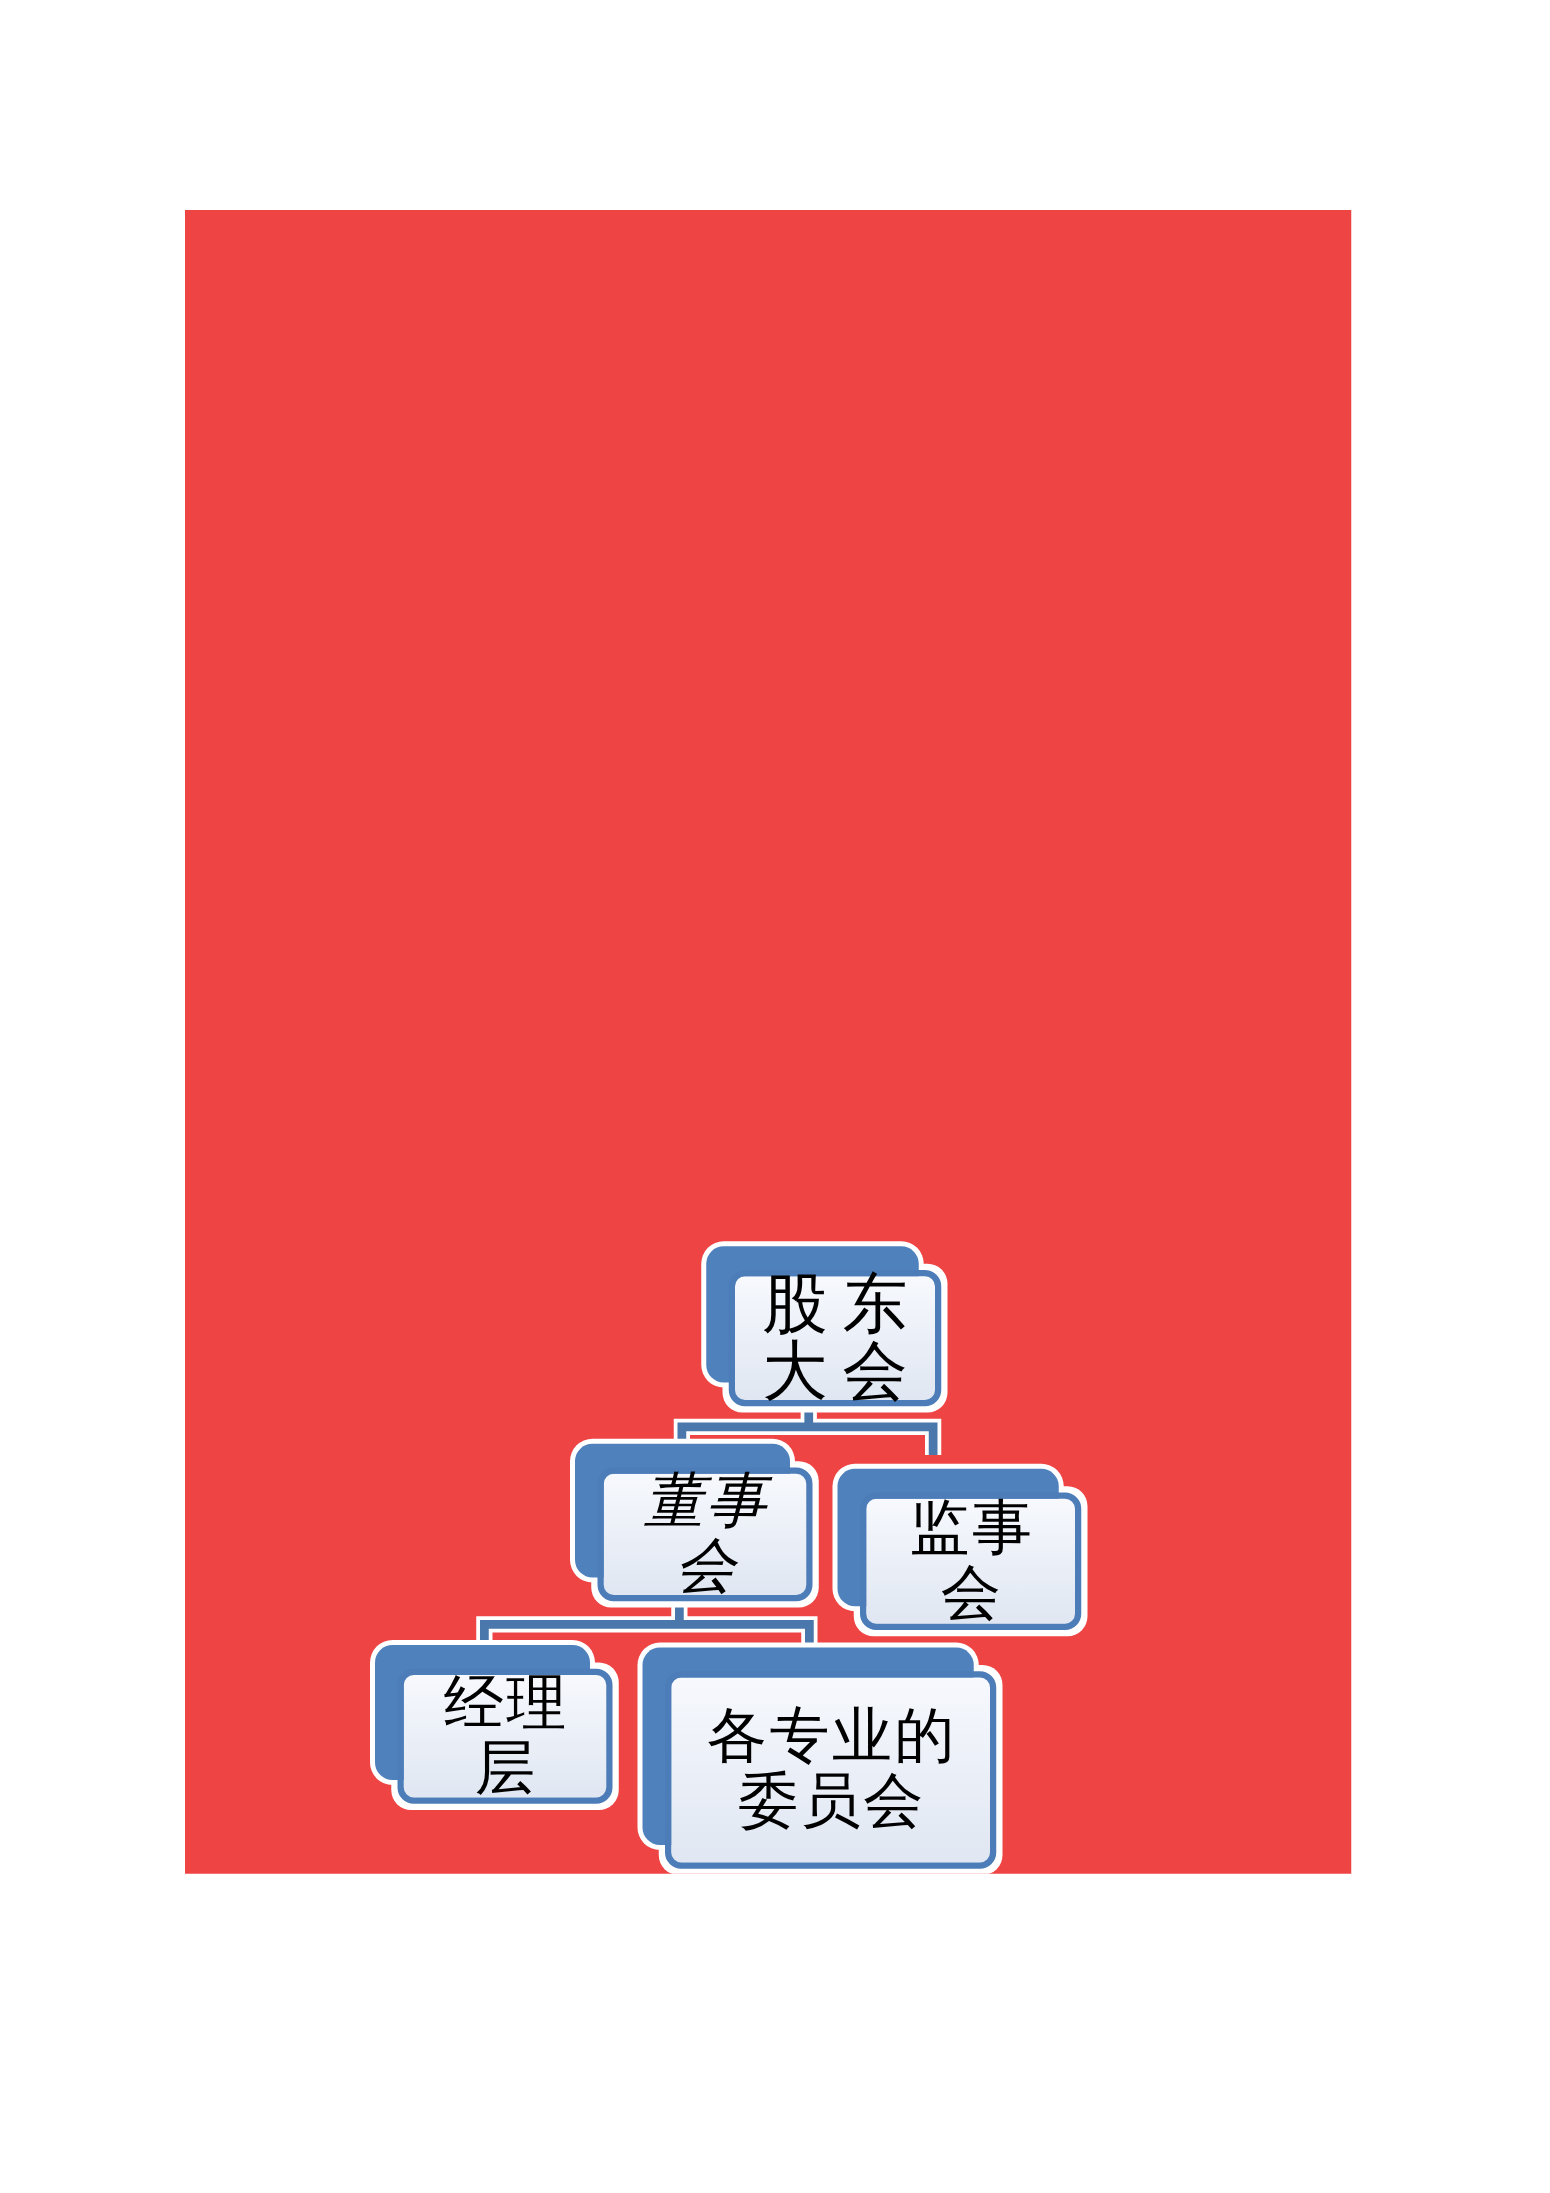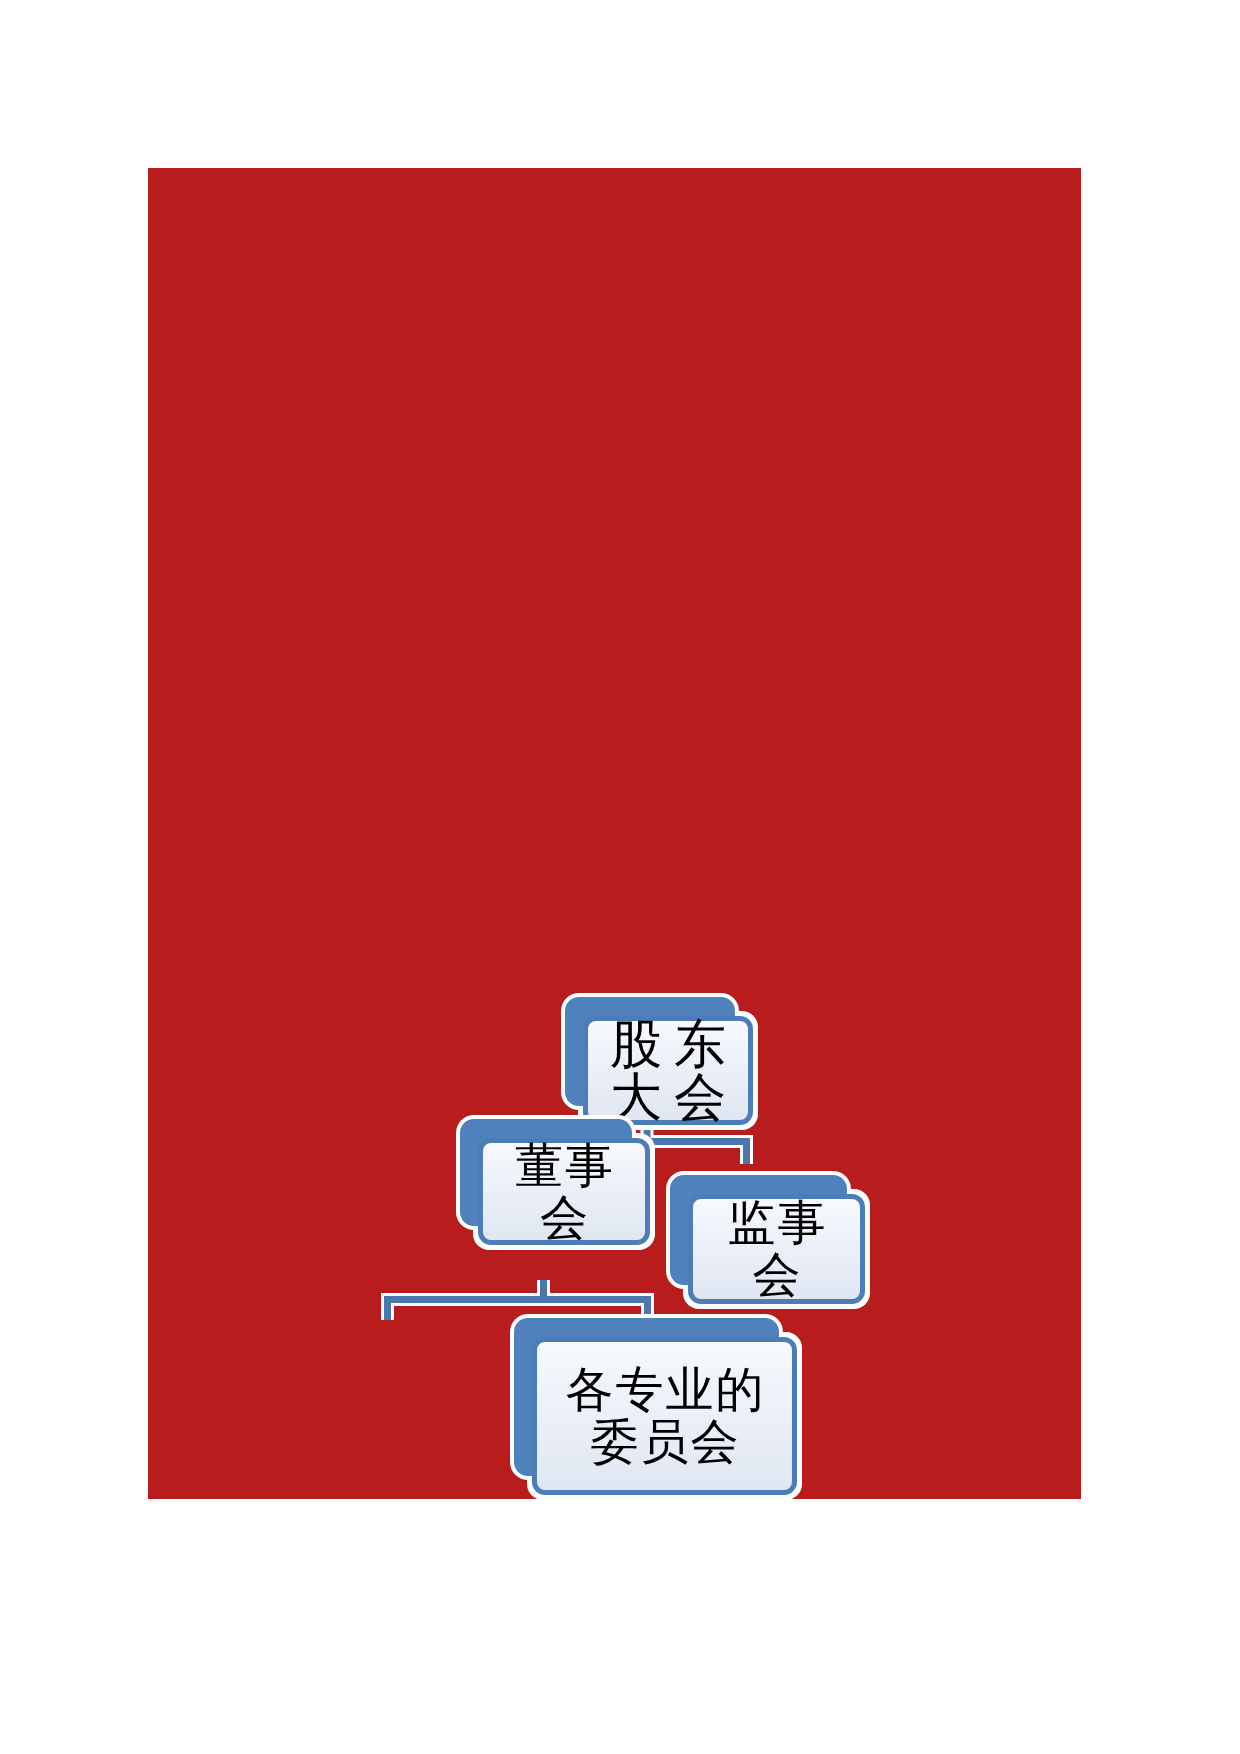--- a/index.html
+++ b/index.html
@@ -9,21 +9,21 @@
     height: 1754px;
     background: #ffffff;
     font-family: "Liberation Serif", "DejaVu Serif", serif;
   }
   .image-canvas {
     position: absolute;
     left: 148px;
     top: 168px;
     width: 933px;
     height: 1331px;
-    background: #b91c1c;
+    background: #ef4444;
     overflow: hidden;
   }
   .connector-svg {
     position: absolute;
     left: 0;
     top: 0;
     z-index: 0;
   }
   .node {
     position: absolute;
@@ -78,21 +78,21 @@
     text-indent: 12px;
   }
   .font-md .line {
     font-size: 48px;
     line-height: 52px;
     letter-spacing: 2px;
     text-indent: 2px;
   }
   
   .node-1 { left: 435px; top: 848px;  width: 170px; height: 109px; }
-  .node-2 { left: 330px; top: 970px; width: 172px; height: 107px; }
+  .node-2 { left: 330px; top: 1006px; width: 172px; height: 107px; font-style: italic; }
   .node-3 { left: 540px; top: 1026px; width: 177px; height: 110px; }
   .node-4 { left: 170px; top: 1167px; width: 172px; height: 108px; }
   .node-5 { left: 384px; top: 1169px; width: 265px; height: 158px; }
 </style>
 </head>
 <body>
 
 <div class="image-canvas">
 
   <svg class="connector-svg" width="933" height="1331" viewBox="0 0 933 1331">
@@ -132,20 +132,28 @@
 
   <div class="node node-3 font-md">
     <div class="halo"></div>
     <div class="back"></div>
     <div class="face">
       <div class="line">监事</div>
       <div class="line">会</div>
     </div>
   </div>
 
+  <div class="node node-4 font-md">
+    <div class="halo"></div>
+    <div class="back"></div>
+    <div class="face">
+      <div class="line">经理</div>
+      <div class="line">层</div>
+    </div>
+  </div>
 
   <div class="node node-5 font-md">
     <div class="halo"></div>
     <div class="back"></div>
     <div class="face">
       <div class="line">各专业的</div>
       <div class="line">委员会</div>
     </div>
   </div>
 

